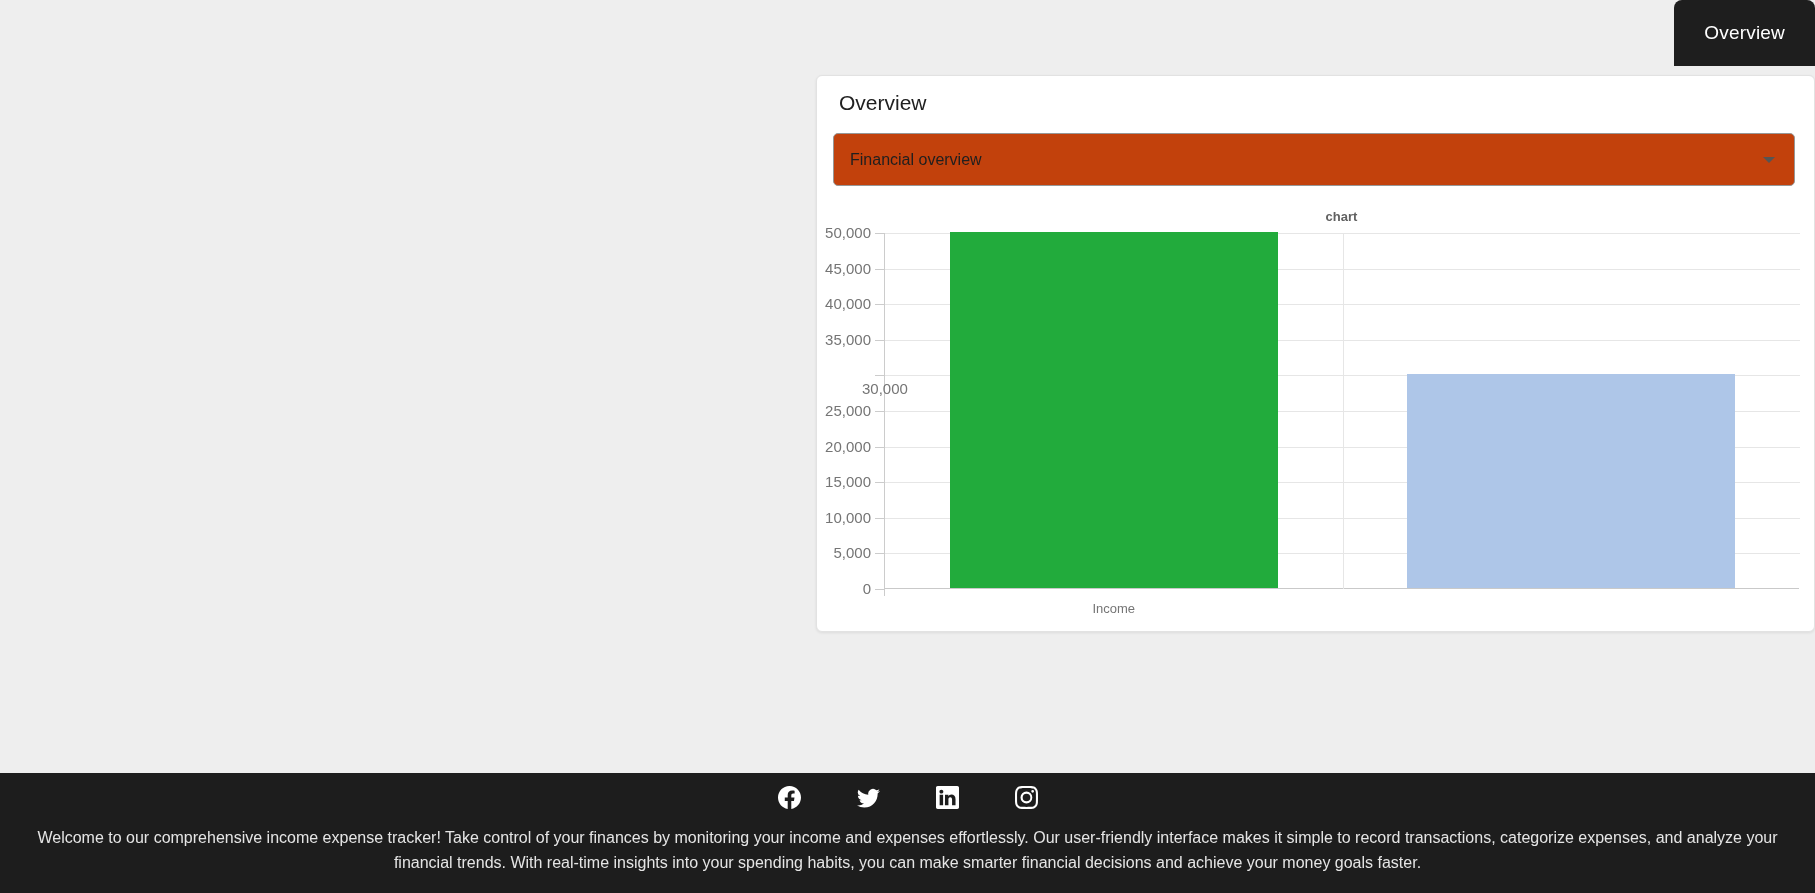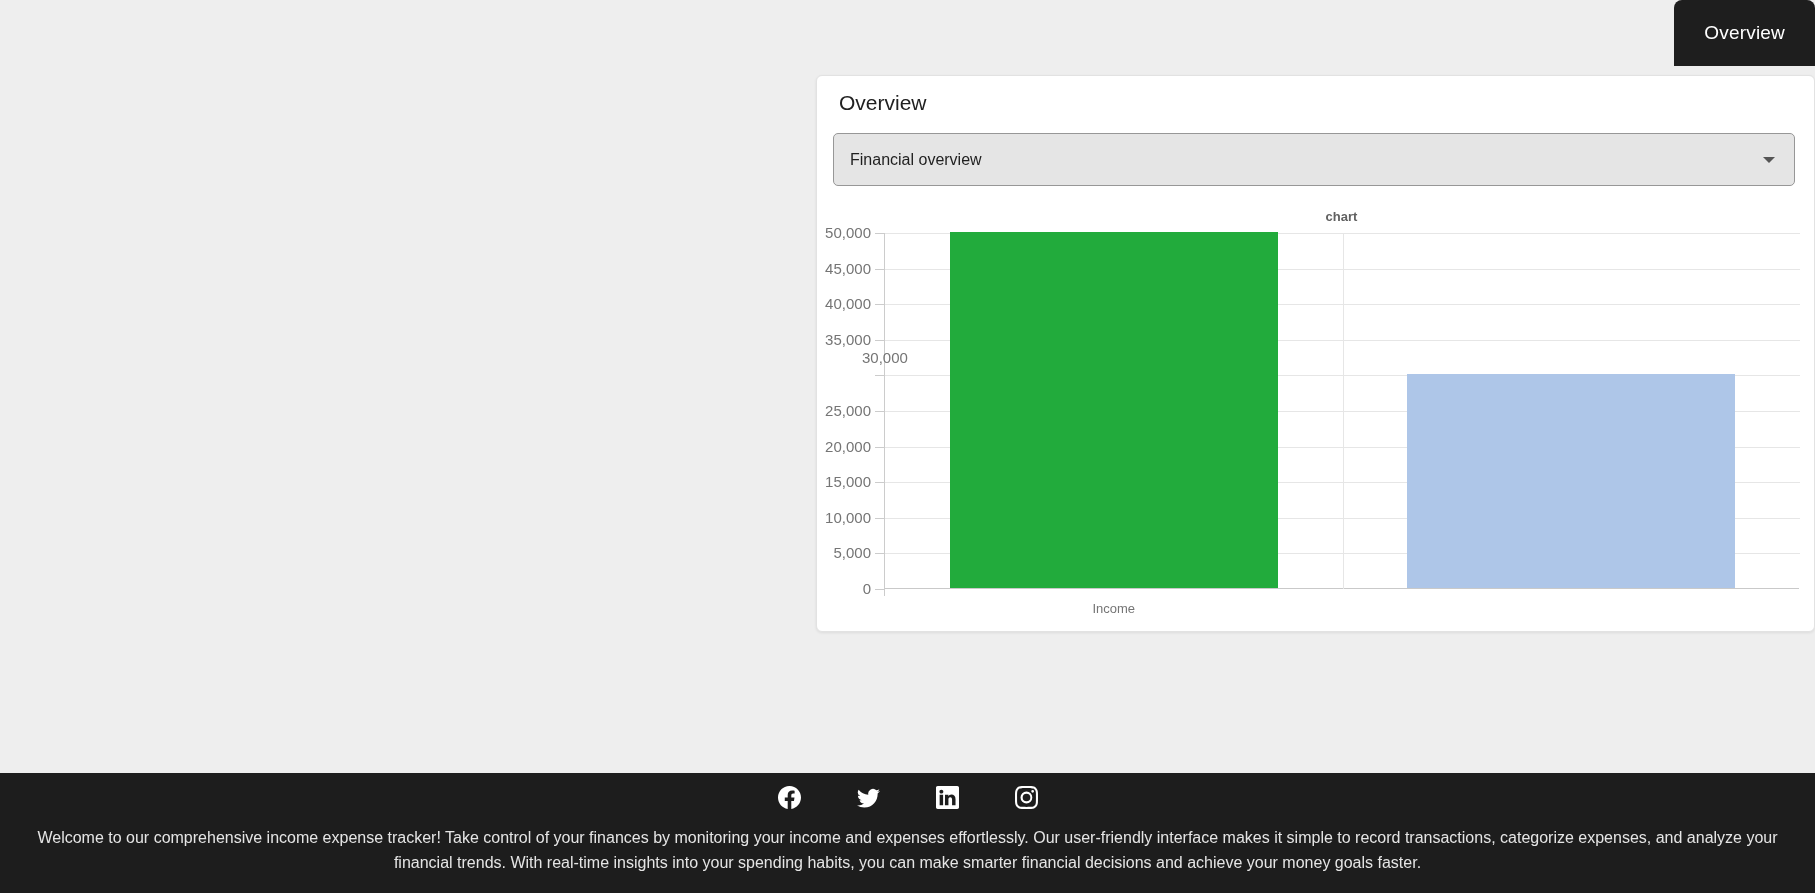--- a/index.html
+++ b/index.html
@@ -28,21 +28,21 @@
     position:relative;
   }
   .card-title {
     margin:0; padding:15px 16px 0 22px;
     font-size:21px; font-weight:400; color:#212121; line-height:24px;
   }
   .select {
     margin:18px 19px 0 16px; height:53px;
     border:1px solid #979797; border-radius:5px;
     display:flex; align-items:center; padding:0 40px 0 16px;
-    position:relative; cursor:pointer; background:#e5e5e5;
+    position:relative; cursor:pointer; background:#c2410c;
   }
   .select-value { font-size:16px; color:#1f1f1f; }
   .select-arrow {
     position:absolute; right:19px; top:50%; margin-top:-3px;
     width:0; height:0;
     border-left:6px solid transparent; border-right:6px solid transparent;
     border-top:6px solid #555555;
   }
 
   
@@ -121,21 +121,21 @@
             <div class="tickmark" style="top: 249.2px;"></div>
             <div class="ylab" style="top: 241.2px;">15,000</div>
             <div class="gridline" style="top: 213.6px;"></div>
             <div class="tickmark" style="top: 213.6px;"></div>
             <div class="ylab" style="top: 205.6px;">20,000</div>
             <div class="gridline" style="top: 178px;"></div>
             <div class="tickmark" style="top: 178px;"></div>
             <div class="ylab" style="top: 170px;">25,000</div>
             <div class="gridline" style="top: 142.4px;"></div>
             <div class="tickmark" style="top: 142.4px;"></div>
-            <div class="ylab" style="top: 117px; padding-left: 44px;">30,000</div>
+            <div class="ylab" style="top: 148px; padding-left: 44px;">30,000</div>
             <div class="gridline" style="top: 106.8px;"></div>
             <div class="tickmark" style="top: 106.8px;"></div>
             <div class="ylab" style="top: 98.8px;">35,000</div>
             <div class="gridline" style="top: 71.2px;"></div>
             <div class="tickmark" style="top: 71.2px;"></div>
             <div class="ylab" style="top: 63.2px;">40,000</div>
             <div class="gridline" style="top: 35.6px;"></div>
             <div class="tickmark" style="top: 35.6px;"></div>
             <div class="ylab" style="top: 27.6px;">45,000</div>
             <div class="gridline" style="top: 0px;"></div>

